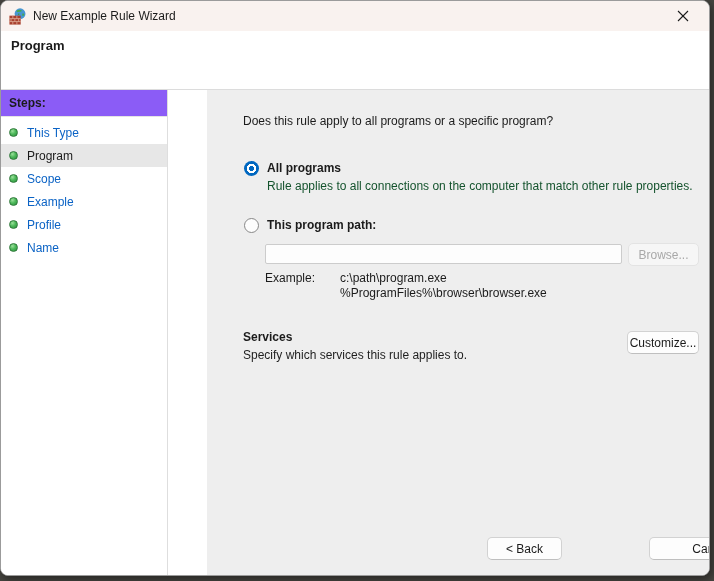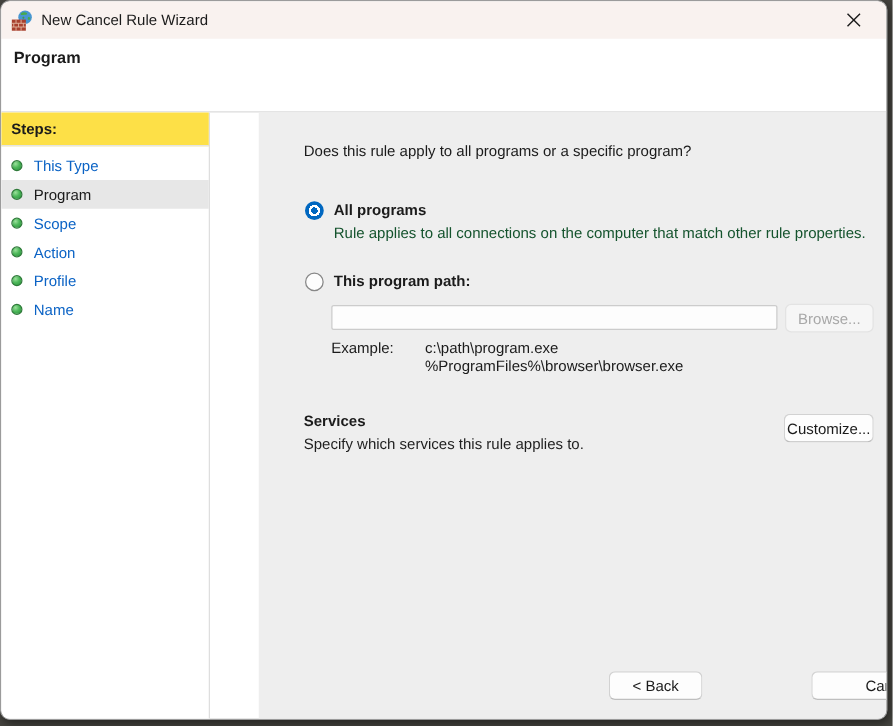--- a/index.html
+++ b/index.html
@@ -49,21 +49,21 @@
   
   .wizard-body { flex: 1 1 auto; display: flex; min-height: 0; }
   .steps-panel {
     flex: 0 0 167px; width: 167px;
     background: #ffffff;
     border-right: 1px solid #dedede;
     display: flex; flex-direction: column;
   }
   .steps-heading {
     flex: 0 0 27px;
-    background: #fde047;
+    background: #8b5cf6;
     border-bottom: 1px solid #e4e4e4;
     font-size: 12px; font-weight: bold;
     display: flex; align-items: center;
     padding-left: 8px;
   }
   .steps-list { padding-top: 4px; }
   .step-item {
     height: 23px;
     display: flex; align-items: center;
     padding-left: 8px;
@@ -142,21 +142,21 @@
         <line x1="0.4" y1="12.8" x2="11" y2="12.8"></line>
         <line x1="3.6" y1="7.2" x2="3.6" y2="10"></line>
         <line x1="7.4" y1="7.2" x2="7.4" y2="10"></line>
         <line x1="1.9" y1="10" x2="1.9" y2="12.8"></line>
         <line x1="5.5" y1="10" x2="5.5" y2="12.8"></line>
         <line x1="9.1" y1="10" x2="9.1" y2="12.8"></line>
         <line x1="3.6" y1="12.8" x2="3.6" y2="15.6"></line>
         <line x1="7.4" y1="12.8" x2="7.4" y2="15.6"></line>
       </g>
     </svg>
-    <span class="title-text">New Cancel Rule Wizard</span>
+    <span class="title-text">New Example Rule Wizard</span>
     <div class="close-btn">
       <svg width="12" height="12" viewBox="0 0 12 12">
         <line x1="1" y1="1" x2="11" y2="11" stroke="#1b1b1b" stroke-width="1.1"></line>
         <line x1="11" y1="1" x2="1" y2="11" stroke="#1b1b1b" stroke-width="1.1"></line>
       </svg>
     </div>
   </div>
 
   <div class="wizard-header">
     <div class="page-title">Program</div>
@@ -174,21 +174,21 @@
         <div class="step-item active">
           <span class="step-bullet"></span>
           <span>Program</span>
         </div>
         <div class="step-item">
           <span class="step-bullet"></span>
           <span>Scope</span>
         </div>
         <div class="step-item">
           <span class="step-bullet"></span>
-          <span>Action</span>
+          <span>Example</span>
         </div>
         <div class="step-item">
           <span class="step-bullet"></span>
           <span>Profile</span>
         </div>
         <div class="step-item">
           <span class="step-bullet"></span>
           <span>Name</span>
         </div>
       </div>

